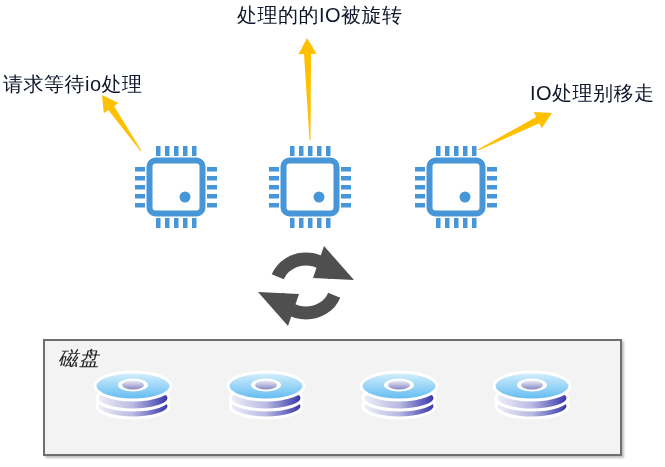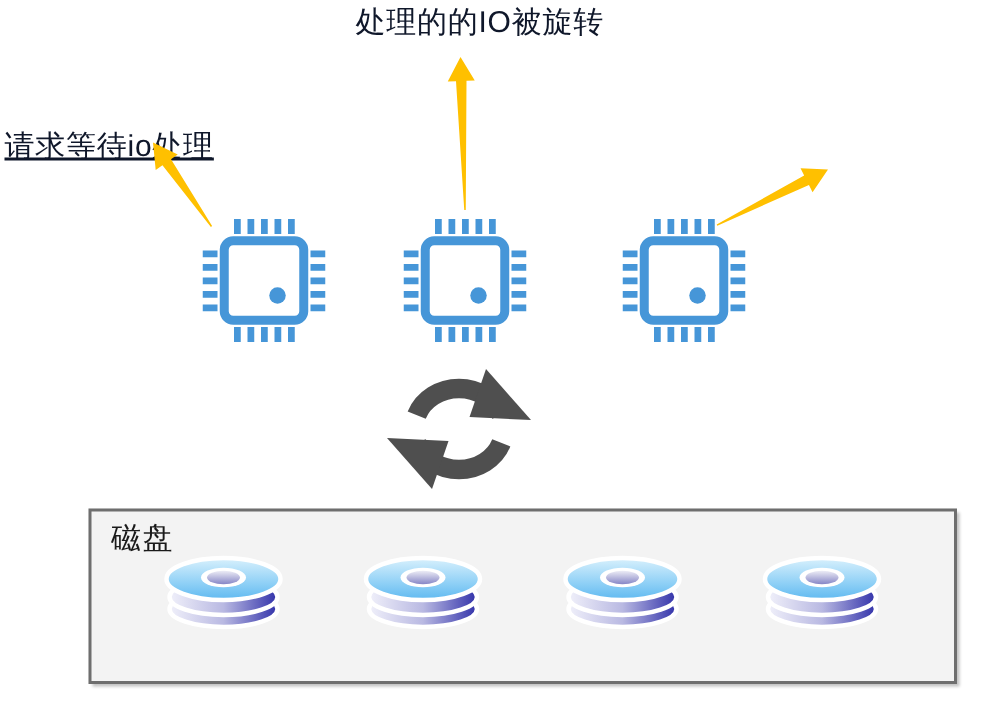--- a/index.html
+++ b/index.html
@@ -11,38 +11,39 @@
     overflow:hidden;
   }
   .label{
     position:absolute;
     color:#0f172a;
     font-size:20px;
     letter-spacing:0.5px;
     white-space:nowrap;
     line-height:1.2;
   }
-  #label-left{left:3px;top:86px;text-decoration:underline;}
+  #label-left{left:3px;top:72px;}
   #label-top{left:237px;top:3px;}
   #label-right{left:530px;top:81px;}
   .chip{position:absolute;top:146px;width:82px;height:82px;}
   #chip-1{left:135px;}
   #chip-2{left:269px;}
   #chip-3{left:415px;}
   #arrows{position:absolute;left:0;top:0;width:665px;height:467px;pointer-events:none;}
   .arrow{fill:#FFC000;}
   #sync{position:absolute;left:256px;top:242px;width:100px;height:88px;}
   .sync-stroke{fill:none;stroke:#4F4F4F;stroke-width:13;}
   .sync-head{fill:#4F4F4F;}
   #disk-box{
-    position:absolute;left:59px;top:339px;
+    position:absolute;left:43px;top:339px;
     width:575px;height:113px;
     background:#F3F3F3;
     border:2px solid #6E6E6E;
     box-shadow:2px 2px 2px rgba(0,0,0,0.25);
+    font-style:italic;
   }
   #disk-box-title{
     position:absolute;left:13px;top:4px;
     color:#1a1a1a;font-size:20px;letter-spacing:1px;
   }
   #disk-row{
     position:absolute;left:0;top:26px;width:575px;
     display:flex;justify-content:space-evenly;align-items:flex-start;
   }
   .disk{width:90px;height:54px;}
@@ -101,20 +102,21 @@
         <ellipse cx="45" cy="31" rx="36" ry="12" fill="url(#ringGrad)" stroke="#ffffff" stroke-width="3"></ellipse>
         <ellipse cx="45" cy="19" rx="38" ry="14" fill="url(#topGrad)" stroke="#ffffff" stroke-width="3"></ellipse>
         <ellipse cx="45" cy="18" rx="15" ry="6.5" fill="#ffffff"></ellipse>
         <ellipse cx="45" cy="18" rx="11" ry="4.5" fill="url(#holeGrad)"></ellipse>
       </symbol>
     </defs>
   </svg>
 
   <div id="label-left" class="label">请求等待io处理</div>
   <div id="label-top" class="label">处理的的IO被旋转</div>
+  <div id="label-right" class="label">IO处理别移走</div>
 
   <svg id="arrows" viewBox="0 0 665 467">
     <polygon class="arrow" points="141.4,150.7 114.0,106.1 118.5,103.0 102,95 103.8,113.3 108.3,110.1 140.6,151.3"></polygon>
     <polygon class="arrow" points="310.5,140 311.0,53.9 316.5,53.7 307,38 298.5,54.3 304.0,54.1 309.5,140"></polygon>
     <polygon class="arrow" points="478.2,150.5 539.3,123.3 541.7,128.2 552,113 533.7,112.1 536.1,117.0 477.8,149.6"></polygon>
   </svg>
 
   <svg id="chip-1" class="chip" viewBox="0 0 82 82">
       <use href="#chip-sym"></use>
     </svg>

